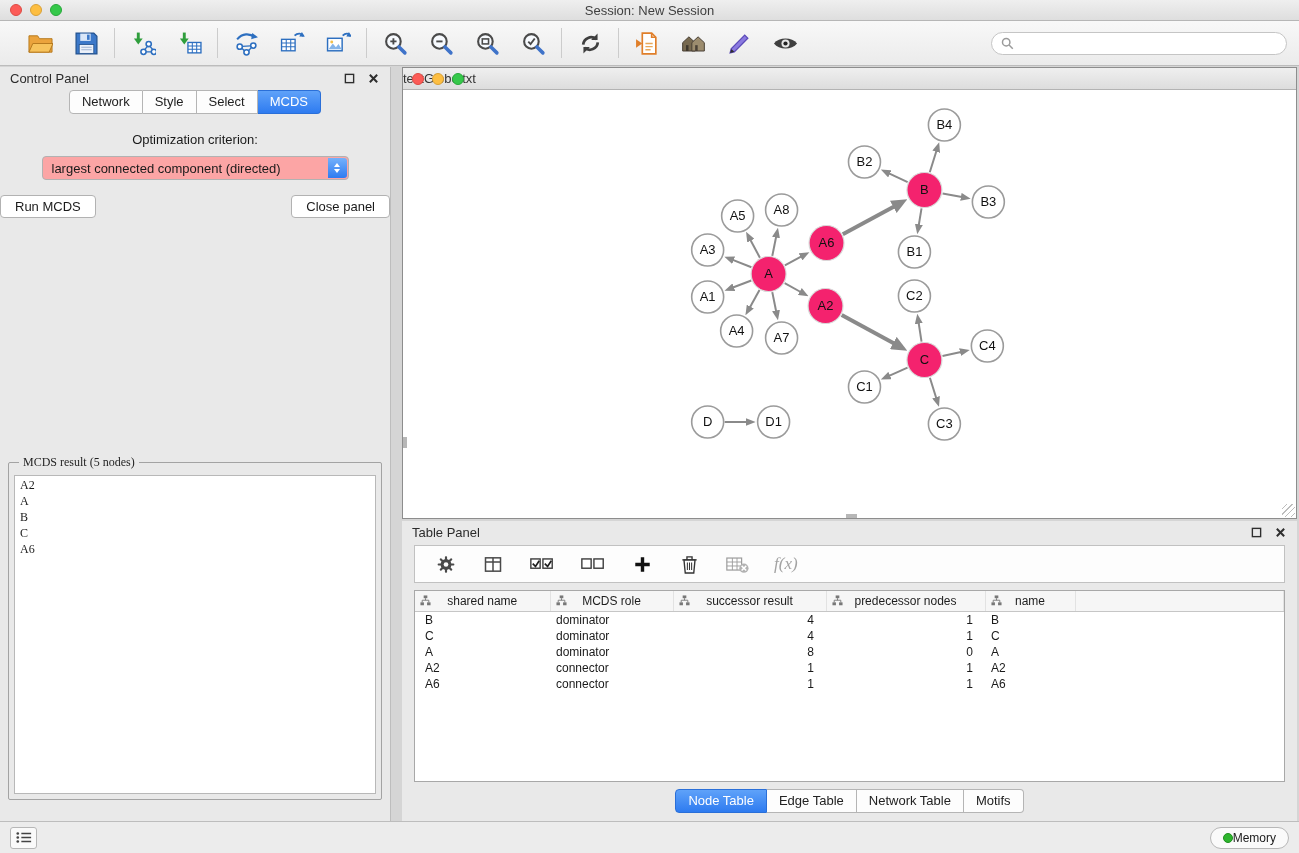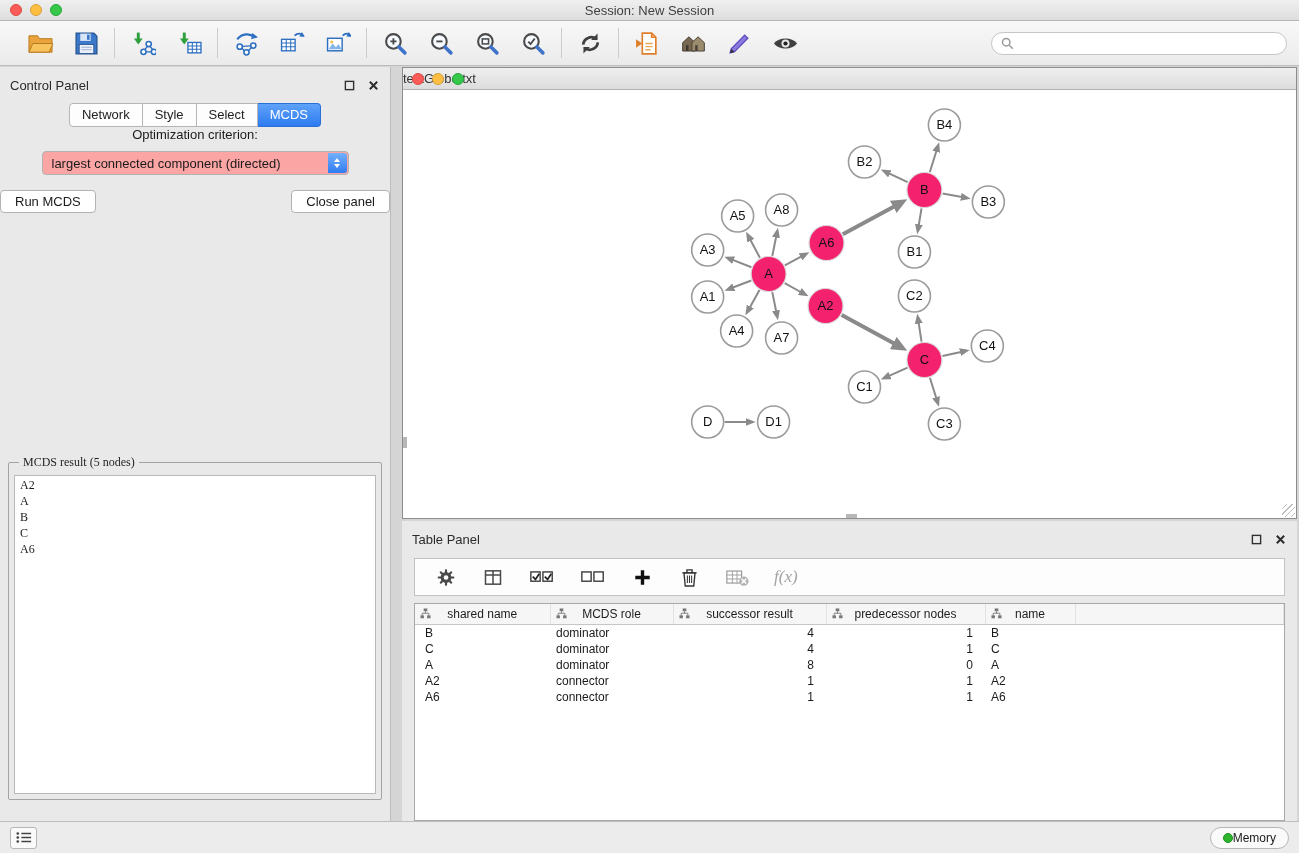--- a/index.html
+++ b/index.html
@@ -26,29 +26,29 @@
   .searchbox svg{width:13px;height:13px;flex:0 0 auto;}
   .searchbox input{border:none;outline:none;flex:1;font-size:12px;background:transparent;font-family:inherit;}
 
   
   .main{position:absolute;top:67px;left:0;right:0;bottom:32px;display:flex;}
   .control-panel{width:391px;background:#e9e9e9;border-right:1px solid #bdbdbd;position:relative;}
   .panel-gap{width:11px;background:#d5d5d5;}
   .right-col{flex:1;display:flex;flex-direction:column;background:#d5d5d5;padding-right:2px;}
 
   
-  .cp-header,.tp-header{height:36px;display:flex;align-items:center;padding:0 10px;color:#2b2b2b;}
+  .cp-header,.tp-header{height:23px;display:flex;align-items:center;padding:0 10px;color:#2b2b2b;}
   .win-icons{margin-left:auto;display:flex;gap:11px;align-items:center;}
   .win-icons .wbtn{width:13px;height:13px;display:flex;align-items:center;justify-content:center;cursor:pointer;}
   .seg-tabs{display:flex;justify-content:center;}
   .seg-tab{font-size:13px;padding:3px 12px;background:#fdfdfd;border:1px solid #b5b5b5;border-left:none;cursor:pointer;color:#222;line-height:16px;}
   .seg-tab:first-child{border-left:1px solid #b5b5b5;border-radius:4px 0 0 4px;text-align:center;}
   .seg-tab:last-child{border-radius:0 4px 4px 0;}
   .seg-tab.active{background:linear-gradient(#5fa2f9,#2e7bf0);border-color:#2a6fd8;color:#fff;}
-  .cp-opt-label{text-align:center;}
+  .cp-opt-label{text-align:center;margin-top:18px;}
   .cp-select{margin:9px auto 0;width:307px;height:24px;background:#fca5a5;border:1px solid #b2b2b2;border-radius:4px;display:flex;align-items:center;position:relative;padding:0 26px 0 9px;font-size:13px;cursor:pointer;white-space:nowrap;}
   .cp-select .stepper{position:absolute;right:1px;top:1px;bottom:1px;width:19px;background:linear-gradient(#74b1fb,#2f7bf1);border-radius:0 3px 3px 0;display:flex;flex-direction:column;align-items:center;justify-content:center;gap:2px;}
   .tri-up{width:0;height:0;border-left:3.5px solid transparent;border-right:3.5px solid transparent;border-bottom:4.5px solid #fff;}
   .tri-down{width:0;height:0;border-left:3.5px solid transparent;border-right:3.5px solid transparent;border-top:4.5px solid #fff;}
   .cp-buttons{display:flex;justify-content:space-between;gap:15px;margin-top:15px;}
   .cp-btn{background:#fff;border:1px solid #b2b2b2;border-radius:4px;padding:3px 14px;font-size:13px;cursor:pointer;font-family:inherit;color:#1a1a1a;}
   fieldset.cp-result{position:absolute;left:8px;right:8px;top:388px;height:345px;border:1px solid #a3a3a3;border-radius:2px;padding:5px;background:#e9e9e9;font-family:Liberation Serif, serif;}
   fieldset.cp-result legend{font-size:12px;padding:0 4px;margin-left:5px;color:#1f1f1f;}
   .result-list{background:#fff;border:1px solid #b8b8b8;height:100%;overflow:auto;padding-top:1px;}
   .result-item{font-size:12px;padding:1px 5px;height:16px;line-height:14px;}
@@ -590,20 +590,28 @@
                 <td style="text-align: left;">A6</td>
                 <td style="text-align: left;">connector</td>
                 <td style="text-align: right; padding-right: 12px;">1</td>
                 <td style="text-align: right; padding-right: 12px;">1</td>
                 <td style="text-align: left;">A6</td>
                 <td></td>
               </tr>
             </tbody>
         </table>
       </div>
+      <div class="tp-tabs-row">
+        <div class="seg-tabs">
+            <div class="seg-tab active">Node Table</div>
+            <div class="seg-tab">Edge Table</div>
+            <div class="seg-tab">Network Table</div>
+            <div class="seg-tab">Motifs</div>
+          </div>
+      </div>
     </div>
 
   </div>
 </div>
 
 <div class="statusbar">
   <div class="sb-left-btn">
     <svg viewBox="0 0 18 14" width="16" height="13">
         <circle cx="2" cy="2.5" r="1.5" fill="#444"></circle>
         <circle cx="2" cy="7" r="1.5" fill="#444"></circle>

